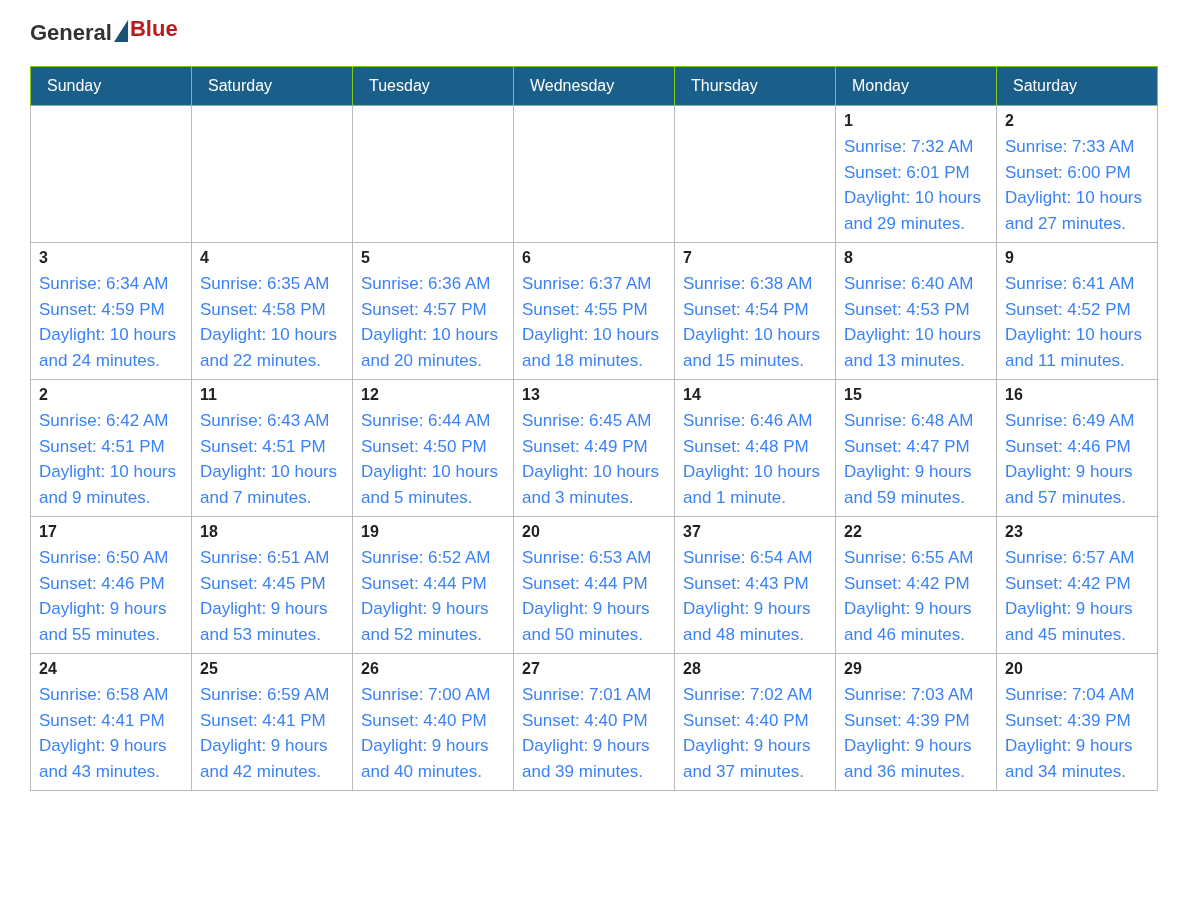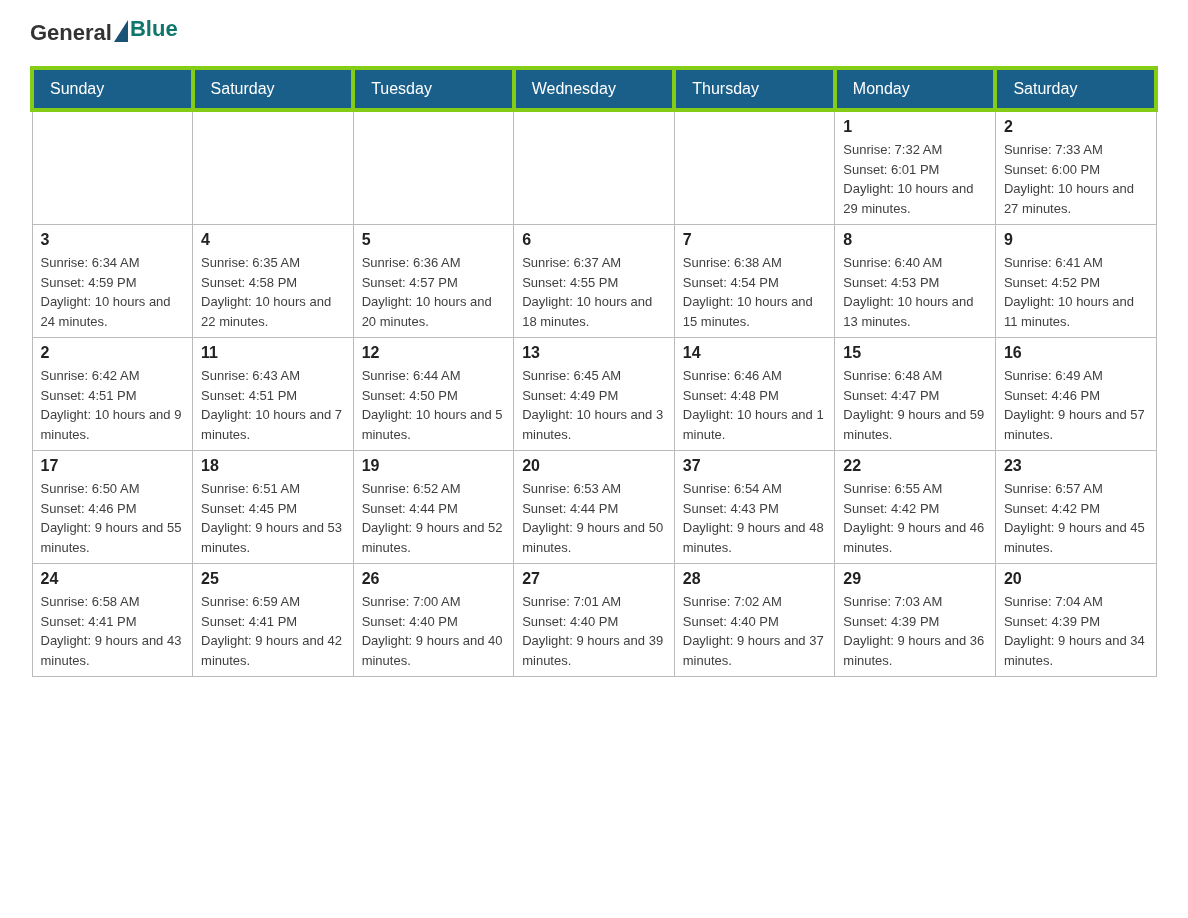--- a/index.html
+++ b/index.html
@@ -33,21 +33,21 @@
       width: 0;
       height: 0;
       border-left: 14px solid transparent;
       border-bottom: 22px solid #1a5276;
       margin-left: 2px;
       margin-top: -4px;
     }
     .logo-blue {
       font-size: 22px;
       font-weight: bold;
-      color: #0f766e;
+      color: #b91c1c;
       margin-top: -4px;
       margin-left: 2px;
     }
     .title-section {
       text-align: right;
     }
     .month-title {
       font-size: 52px;
       font-weight: normal;
       color: #222;
@@ -62,21 +62,21 @@
       width: 100%;
       border-collapse: collapse;
       border: 1px solid #aaa;
     }
     .calendar th {
       background-color: #1a5f8a;
       color: #fff;
       font-size: 16px;
       font-weight: normal;
       padding: 10px 16px;
-      border: 4px solid #84cc16;
+      border: 1px solid #84cc16;
       text-align: left;
     }
     .calendar td {
       vertical-align: top;
       padding: 6px 8px;
       border: 1px solid #bbb;
       width: 14.28%;
       min-height: 100px;
       font-size: 13px;
       color: #333;
@@ -86,22 +86,22 @@
       min-height: 80px;
     }
     .day-number {
       font-size: 16px;
       font-weight: bold;
       color: #222;
       margin-bottom: 4px;
       display: block;
     }
     .day-info {
-      font-size: 13px;
-      color: #404040;
+      font-size: 17px;
+      color: #3b82f6;
       line-height: 1.5;
     }
     .empty-cell {
       background: #f9f9f9;
     }
   </style>
 </head>
 <body>
 
 <div class="header">

